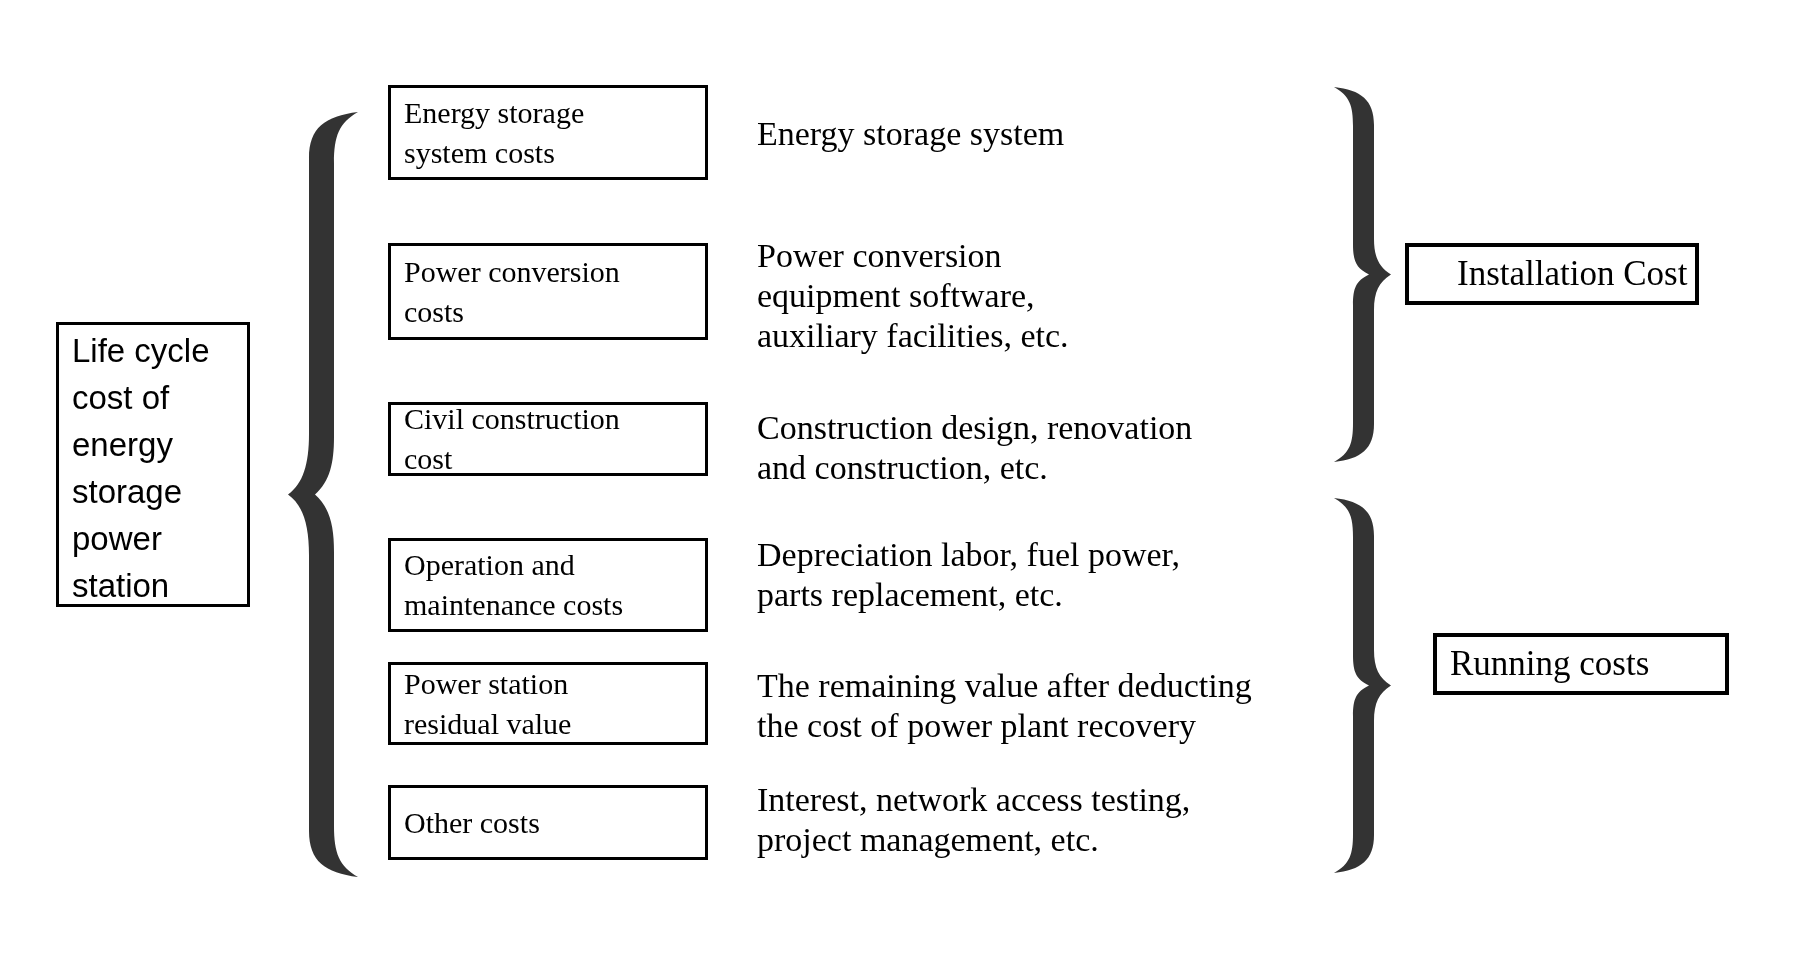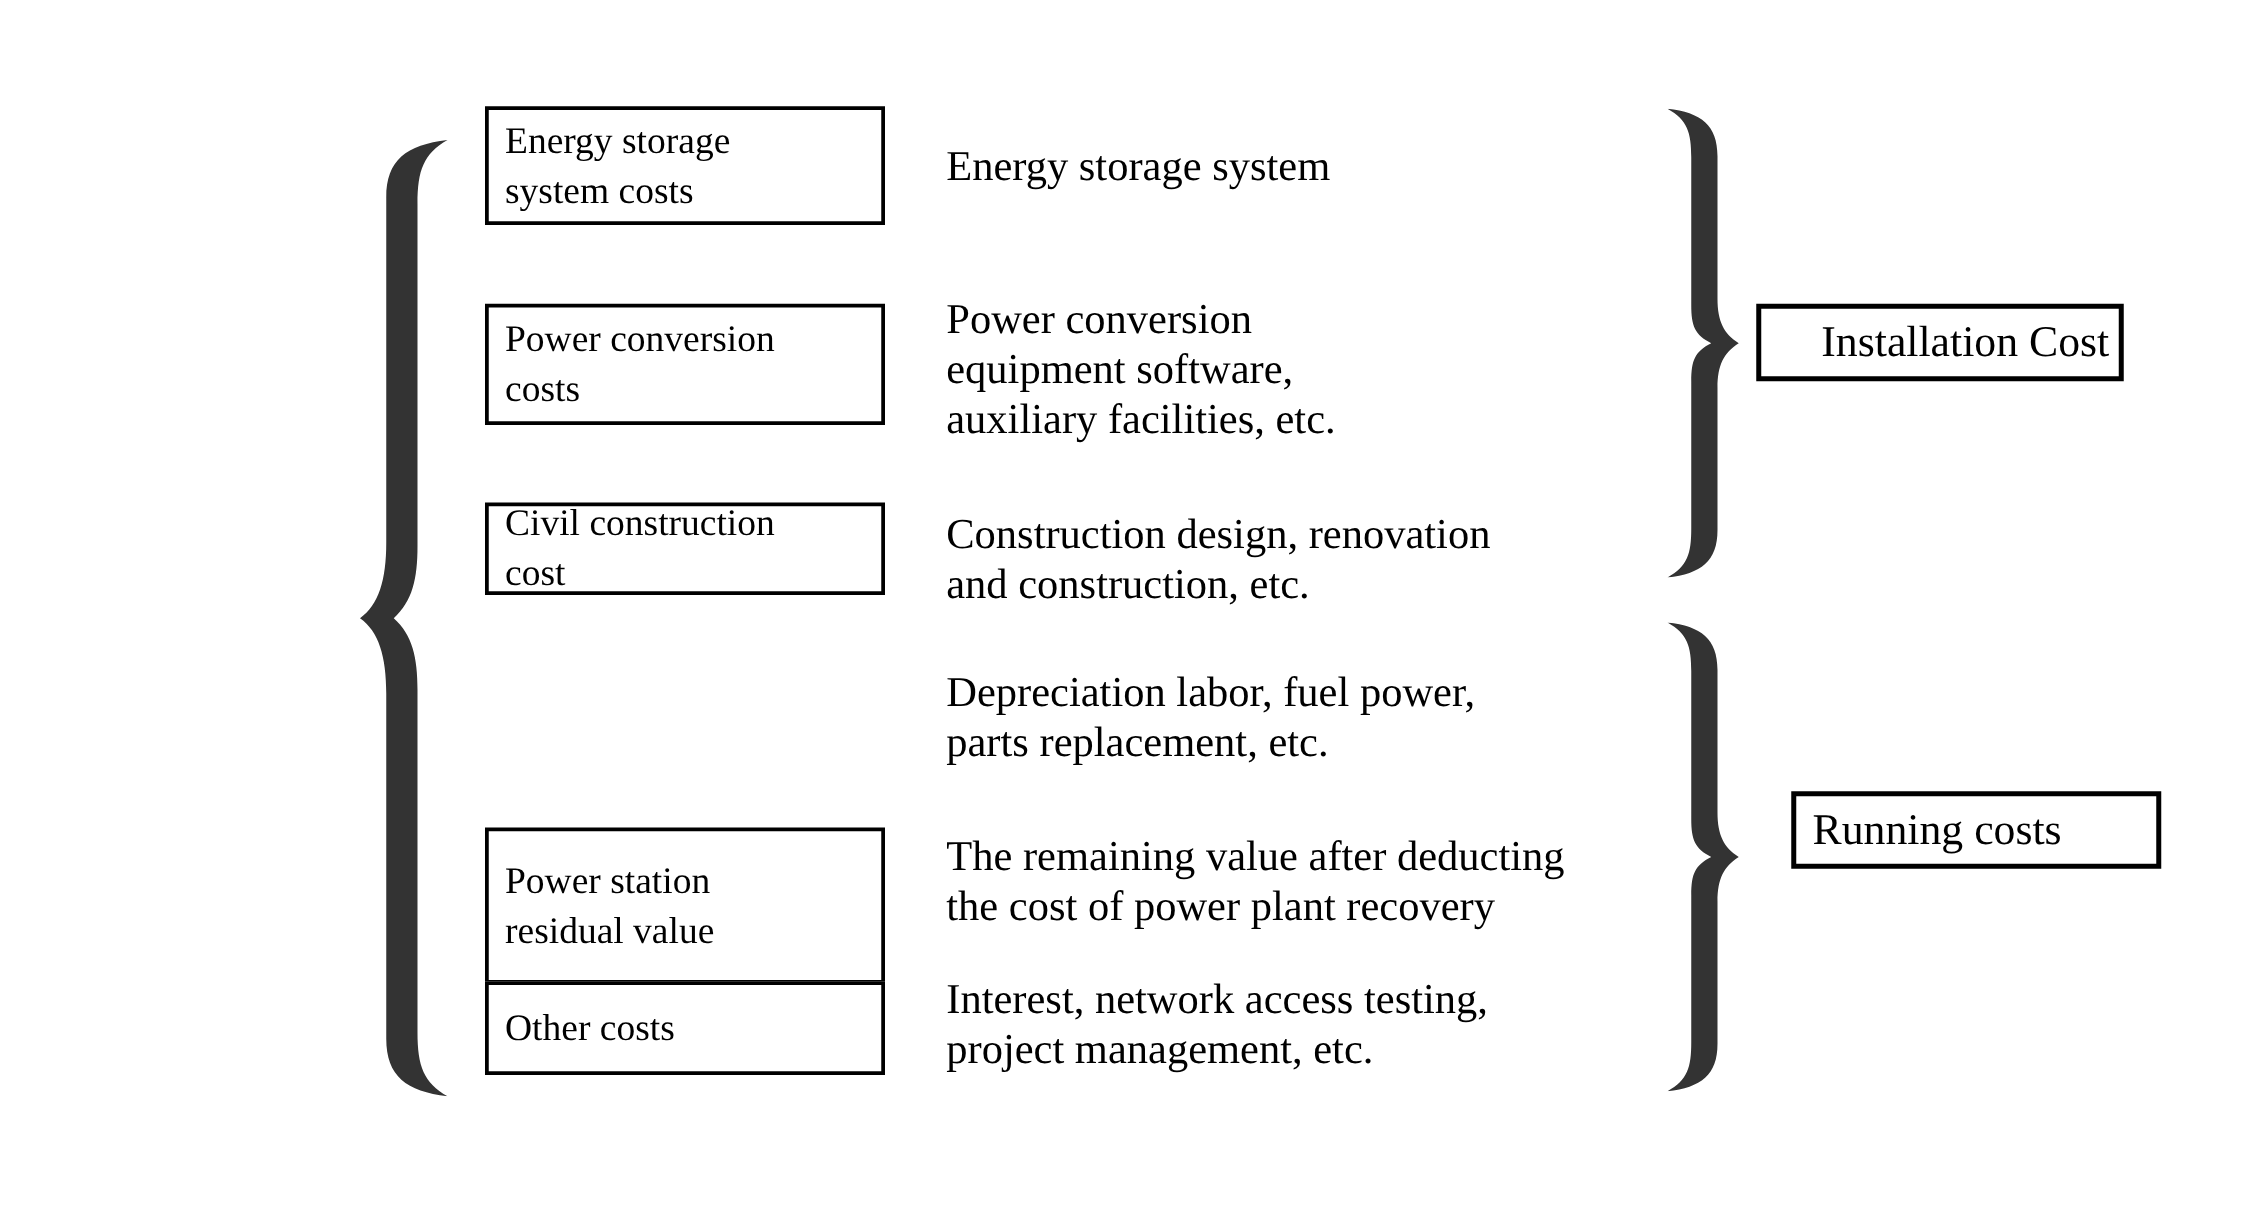--- a/index.html
+++ b/index.html
@@ -46,20 +46,28 @@
   .group-box.installation { left: 1405px; top: 243px; width: 294px; height: 62px; padding-left: 48px; }
   .group-box.running      { left: 1433px; top: 633px; width: 296px; height: 62px; }
   .brace { position: absolute; }
   .brace path { fill: #333333; }
 </style>
 </head>
 <body>
 
 <div class="canvas">
 
+  <div class="box root-box">
+    <span class="pre">Life cycle
+cost of
+energy
+storage
+power
+station</span>
+  </div>
 
   <svg class="brace" style="left:287px; top:112px;" width="75" height="765" viewBox="0 0 75 765" aria-hidden="true">
     <path d="M 71 0
              C 38 4 22 16 22 46
              L 22 322
              C 22 352 16 372 1 382.5
              C 16 393 22 413 22 443
              L 22 719
              C 22 749 38 761 71 765
              C 52 754 47 741 47 714
@@ -85,24 +93,28 @@
 equipment software,
 auxiliary facilities, etc.</div>
 
   <div class="box item-box" style="top:402px; height:74px;">
     <span class="pre">Civil construction
 cost</span>
   </div>
   <div class="desc pre" style="top:408px;">Construction design, renovation
 and construction, etc.</div>
 
+  <div class="box item-box" style="top:538px; height:94px;">
+    <span class="pre">Operation and
+maintenance costs</span>
+  </div>
   <div class="desc pre" style="top:535px;">Depreciation labor, fuel power,
 parts replacement, etc.</div>
 
-  <div class="box item-box" style="top:662px; height:125px;">
+  <div class="box item-box" style="top:662px; height:83px;">
     <span class="pre">Power station
 residual value</span>
   </div>
   <div class="desc pre" style="top:666px;">The remaining value after deducting
 the cost of power plant recovery</div>
 
   <div class="box item-box" style="top:785px; height:75px;">
     <span class="pre">Other costs</span>
   </div>
   <div class="desc pre" style="top:780px;">Interest, network access testing,

